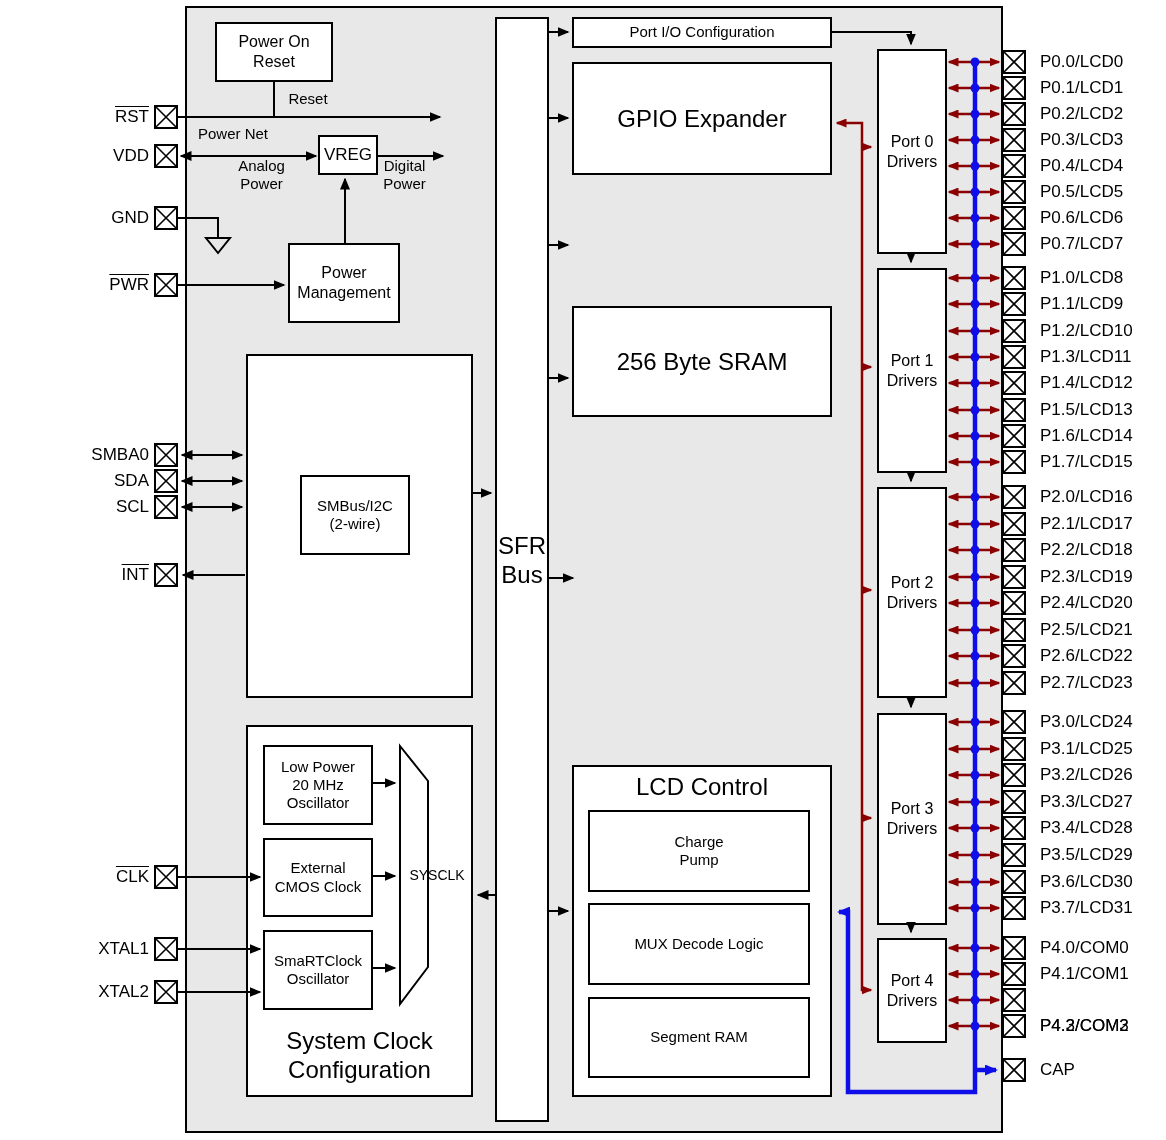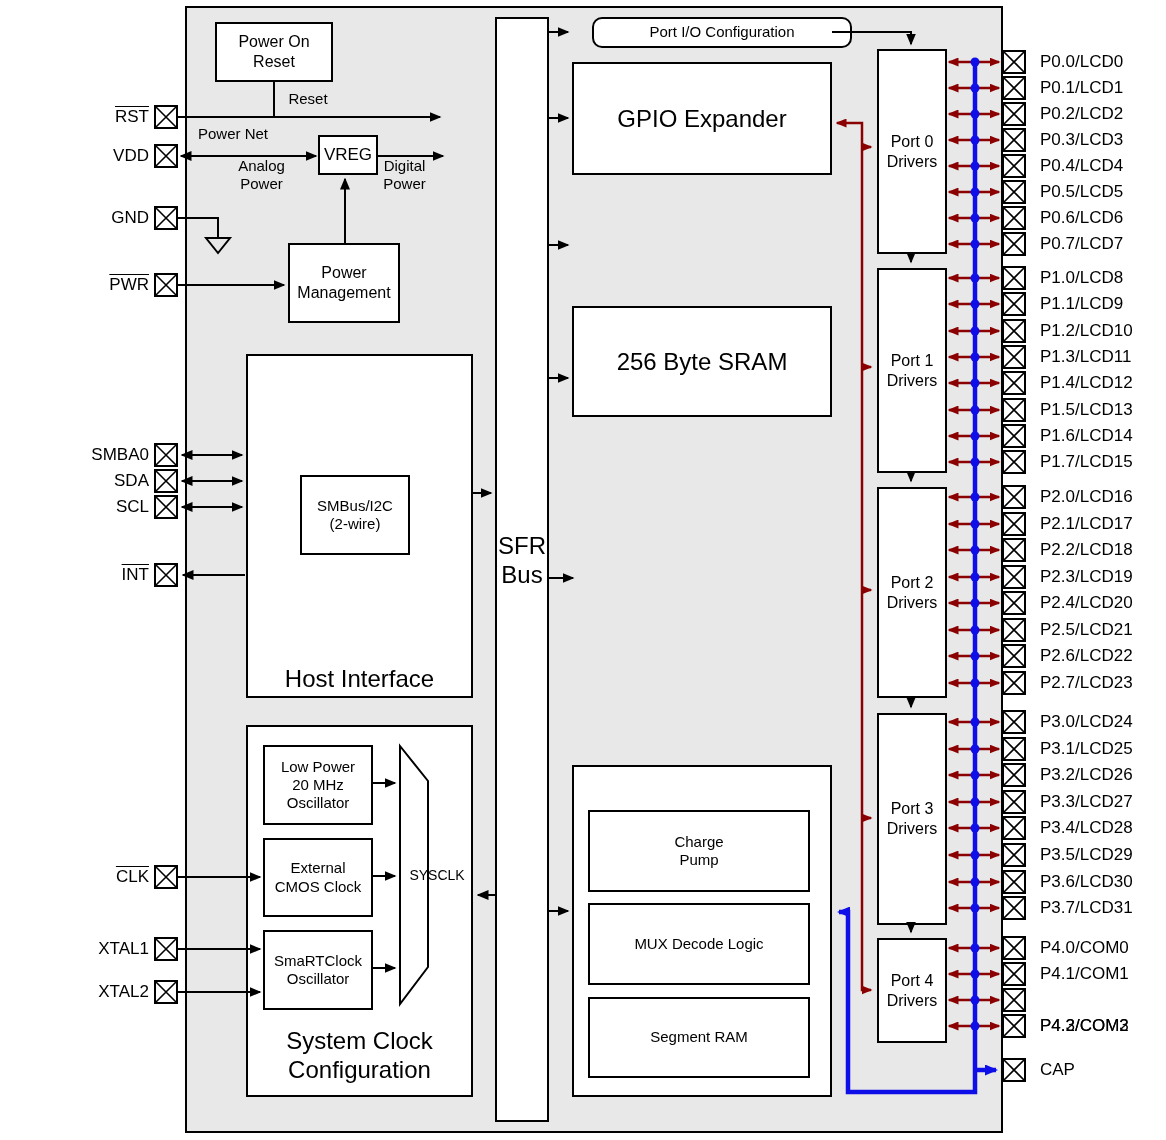--- a/index.html
+++ b/index.html
@@ -27,43 +27,43 @@
 
   <div class="box f16" style="left:215px;top:22px;width:118px;height:60px;">Power On
 Reset</div>
   <div class="box f17" style="left:318px;top:135px;width:60px;height:40px;">VREG</div>
   <div class="box f16" style="left:288px;top:243px;width:112px;height:80px;">Power
 Management</div>
 
   <div class="box" style="left:246px;top:354px;width:227px;height:344px;"></div>
   <div class="box f15" style="left:300px;top:475px;width:110px;height:80px;">SMBus/I2C
 (2-wire)</div>
-  <div class="lbl f20 ctr" style="left:246px;top:664px;width:227px;">Host Interface</div>
 
   <div class="box" style="left:246px;top:725px;width:227px;height:372px;"></div>
   <div class="box f15" style="left:263px;top:745px;width:110px;height:80px;">Low Power
 20 MHz
 Oscillator</div>
   <div class="box f15" style="left:263px;top:838px;width:110px;height:79px;">External
 CMOS Clock</div>
   <div class="box f15" style="left:263px;top:930px;width:110px;height:80px;">SmaRTClock
 Oscillator</div>
   <div class="lbl f20 ctr" style="left:246px;top:1026px;width:227px;">System Clock
 Configuration</div>
   <div class="lbl f14 ctr" style="left:402px;top:867px;width:70px;">SYSCLK</div>
 
   <div class="box" style="left:495px;top:17px;width:54px;height:1105px;"></div>
   <div class="lbl f20 ctr" style="left:495px;top:531px;width:54px;">SFR
 Bus</div>
 
-  <div class="box f15" style="left:592px;top:17px;width:260px;height:31px;border-radius:10px;">Port I/O Configuration</div>
+  <div class="box f15" style="left:572px;top:17px;width:260px;height:31px;">Port I/O Configuration</div>
   <div class="box f20" style="left:572px;top:62px;width:260px;height:113px;">GPIO Expander</div>
   <div class="box f20" style="left:572px;top:306px;width:260px;height:111px;">256 Byte SRAM</div>
 
   <div class="box" style="left:572px;top:765px;width:260px;height:332px;"></div>
+  <div class="lbl f20 ctr" style="left:572px;top:772px;width:260px;">LCD Control</div>
   <div class="box f15" style="left:588px;top:810px;width:222px;height:82px;">Charge
 Pump</div>
   <div class="box f15" style="left:588px;top:903px;width:222px;height:82px;">MUX Decode Logic</div>
   <div class="box f15" style="left:588px;top:997px;width:222px;height:81px;">Segment RAM</div>
 
   <div class="lbl f15 ctr" style="left:268px;top:90px;width:80px;">Reset</div>
   <div class="lbl f15 ctr" style="left:188px;top:125px;width:90px;">Power Net</div>
   <div class="lbl f15 ctr" style="left:224px;top:157px;width:75px;">Analog
 Power</div>
   <div class="lbl f15 ctr" style="left:367px;top:157px;width:75px;">Digital

